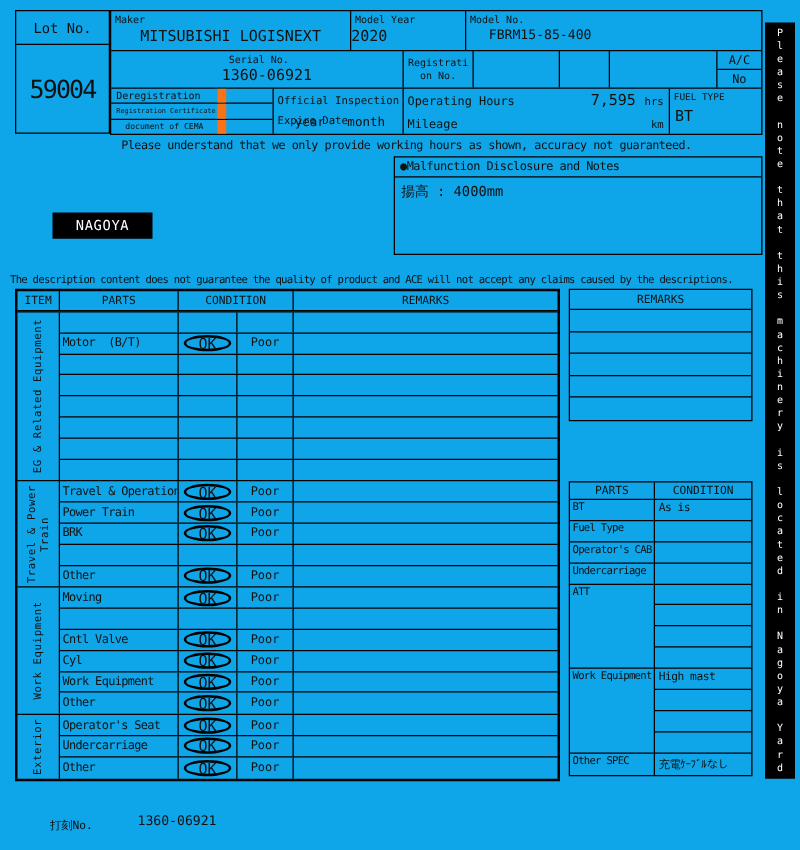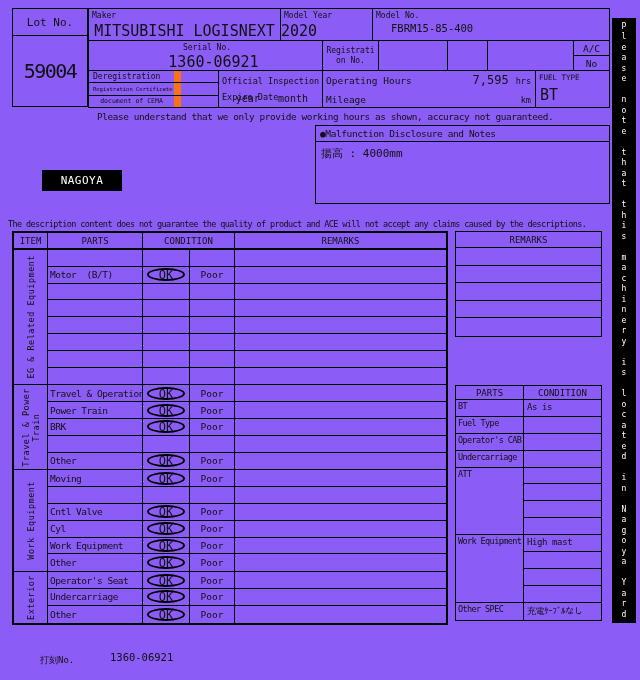--- a/index.html
+++ b/index.html
@@ -1,39 +1,39 @@
 <!DOCTYPE html>
 <html><head>
 <meta charset="utf-8">
 <style>
   * { box-sizing: border-box; margin: 0; padding: 0; }
   html,body { background:#e8e8e8; }
   #page {
     position: relative; width: 640px; height: 680px;
-    background: #8b5cf6; color:#111;
+    background: #0ea5e9; color:#111;
     font-family: "DejaVu Sans Mono", "Liberation Mono", monospace;
     overflow: hidden;
   }
   .abs { position: absolute; }
 
   
   .lot-box { left:12px; top:8px; width:76px; height:99px; border:1.5px solid #000; }
   .lot-header { height:27px; border-bottom:1.5px solid #000; display:flex; align-items:center; justify-content:center; font-size:11px; }
   .lot-number { height:70px; display:flex; align-items:center; justify-content:center; font-size:20px; letter-spacing:-1.5px; }
 
   
   .top-table { left:88px; top:8px; width:522px; height:100px; border:1.5px solid #000; display:flex; flex-direction:column; }
   .tt-row { display:flex; }
   .tt-row1 { height:32px; border-bottom:1px solid #000; }
   .tt-row2 { height:30px; border-bottom:1px solid #000; }
   .tt-row3 { flex:1; }
   .cell { border-right:1px solid #000; position:relative; }
   .cell:last-child { border-right:none; }
   .lab { font-size:8px; padding:2px 0 0 3px; white-space:pre-line; line-height:9px; }
-  .val { font-size:15px; white-space:pre; }
+  .val { font-size:12px; white-space:pre; }
   .c-maker { width:192px; }
   .c-maker .val { text-align:center; margin-top:2px; }
   .c-myear { width:92px; }
   .c-myear .val { text-align:left; margin-top:2px; }
   .c-mno { flex:1; }
   .c-mno .val { font-size:10.5px; padding-left:18px; margin-top:2px; }
   .c-serial { width:234px;text-align:center; }
   .c-serial .val { padding-left:16px; margin-top:1px; }
   .c-regno { width:56px; display:flex; align-items:center; justify-content:center; font-size:8px; text-align:center; white-space:pre-line; line-height:9.5px; }
   .c-e1 { width:69px; } .c-e2 { width:40px; } .c-e3 { width:86px; }

